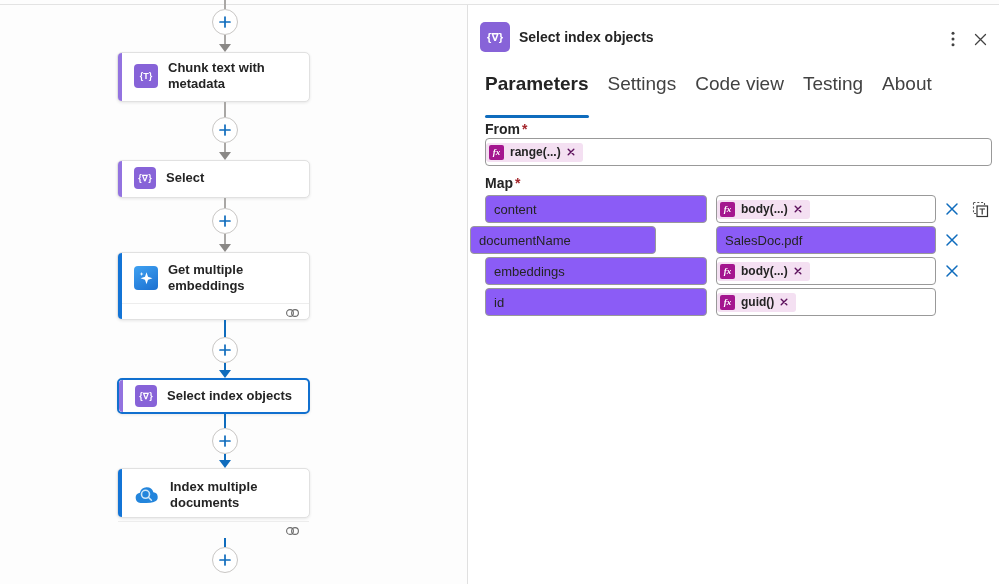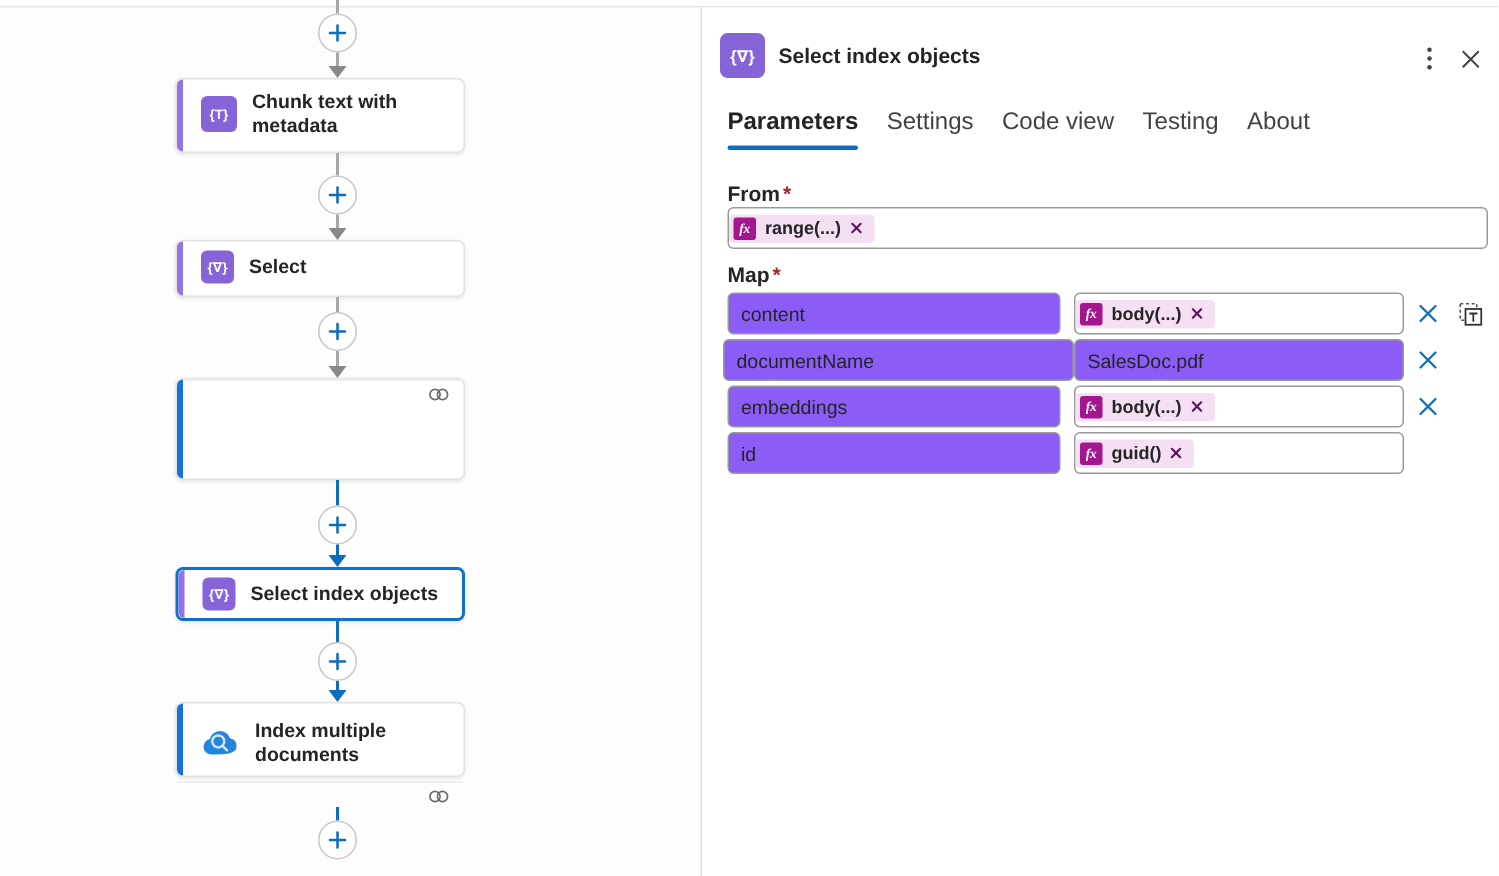--- a/index.html
+++ b/index.html
@@ -52,21 +52,21 @@
     border-left:1px solid #e0e0e0;box-sizing:border-box;
   }
   .p-icon{
     position:absolute;left:12px;top:17px;width:30px;height:30px;border-radius:5px;
     background:#8763d8;color:#fff;display:flex;align-items:center;justify-content:center;
     font-size:11px;font-weight:700;
   }
   .p-title{position:absolute;left:51px;top:24px;font-size:14px;font-weight:700;}
   .iconbtn{position:absolute;top:23px;width:22px;height:22px;display:flex;align-items:center;justify-content:center;cursor:pointer;border-radius:3px;}
   .tabs{position:absolute;left:17px;top:68px;display:flex;gap:19px;}
-  .tab{font-size:16px;color:#424242;position:relative;padding-bottom:9px;cursor:pointer;}
+  .tab{font-size:19px;color:#424242;position:relative;padding-bottom:23px;cursor:pointer;}
   .tab.active{font-weight:700;color:#242424;}
   .tab.active::after{content:"";position:absolute;left:0;right:0;bottom:0;height:3px;border-radius:3px;background:#0f6cbd;}
   .flabel{position:absolute;font-size:14px;font-weight:700;color:#242424;}
   .req{color:#a4262c;font-weight:700;margin-left:2px;}
   .tokenfield{
     position:absolute;height:28px;border:1px solid #999;border-radius:4px;background:#fff;
     box-sizing:border-box;display:flex;align-items:center;padding-left:0;cursor:text;
   }
   .txtinput{
     position:absolute;height:28px;border:1px solid #999;border-radius:4px;background:#8b5cf6;
@@ -134,20 +134,29 @@
   <div class="plus" style="top:208px;">
     <svg width="14" height="14" viewBox="0 0 14 14">
         <path d="M7 2v10M2 7h10" stroke="#0f6cbd" stroke-width="1.7" stroke-linecap="round" fill="none"></path>
       </svg>
   </div>
   <div class="vline gray" style="top:234px;height:10px;"></div>
   <div class="arrow gray" style="top:244px;"></div>
 
   <div class="node" style="top:252px;height:68px;">
     <div class="accent blue"></div>
+    <div class="node-body" style="height:36px;">
+      <div class="sqicon ai">
+        <svg width="18" height="18" viewBox="0 0 18 18">
+          <path d="M9.5 3.2 L11 7.7 L15.5 9.2 L11 10.7 L9.5 15.2 L8 10.7 L3.5 9.2 L8 7.7 Z" fill="#fff"></path>
+          <path d="M4.6 3 L5.2 4.4 L6.6 5 L5.2 5.6 L4.6 7 L4 5.6 L2.6 5 L4 4.4 Z" fill="#fff" opacity=".9"></path>
+        </svg>
+      </div>
+      <div class="node-title">Get multiple embeddings</div>
+    </div>
     <div class="node-footer">
       <svg width="15" height="10" viewBox="0 0 15 10">
         <circle cx="5" cy="5" r="3.4" fill="none" stroke="#6b6b6b" stroke-width="1.1"></circle>
         <circle cx="10" cy="5" r="3.4" fill="none" stroke="#6b6b6b" stroke-width="1.1"></circle>
       </svg>
     </div>
   </div>
 
   <div class="vline blue" style="top:320px;height:17px;"></div>
   <div class="plus" style="top:337px;">
@@ -266,21 +275,21 @@
     </svg>
   </div>
   <div class="rowbtn" style="left:502px;top:194px;">
     <svg width="17" height="17" viewBox="0 0 17 17">
       <rect x="1.5" y="1.5" width="11" height="11" fill="none" stroke="#555" stroke-width="1.1" stroke-dasharray="2 1.8"></rect>
       <rect x="5" y="5" width="10.5" height="10.5" fill="#fff" stroke="#333" stroke-width="1.2"></rect>
       <path d="M7.5 8 h5.5 M10.2 8 v5.5" stroke="#333" stroke-width="1.2"></path>
     </svg>
   </div>
 
-  <input class="txtinput" style="left: 14px; top: 221px; width: 234px;" value="documentName">
+  <input class="txtinput" style="left: 2px; top: 221px; width: 186px;" value="documentName">
   <input class="txtinput" style="left: 248px; top: 221px; width: 220px;" value="SalesDoc.pdf">
   <div class="rowbtn" style="left:474px;top:225px;">
     <svg width="14" height="14" viewBox="0 0 14 14">
       <path d="M2 2 L12 12 M12 2 L2 12" stroke="#0f6cbd" stroke-width="1.5" stroke-linecap="round"></path>
     </svg>
   </div>
 
   <input class="txtinput" style="left: 17px; top: 252px; width: 222px;" value="embeddings">
   <div class="tokenfield" style="left:248px;top:252px;width:220px;">
     <span class="pill">

